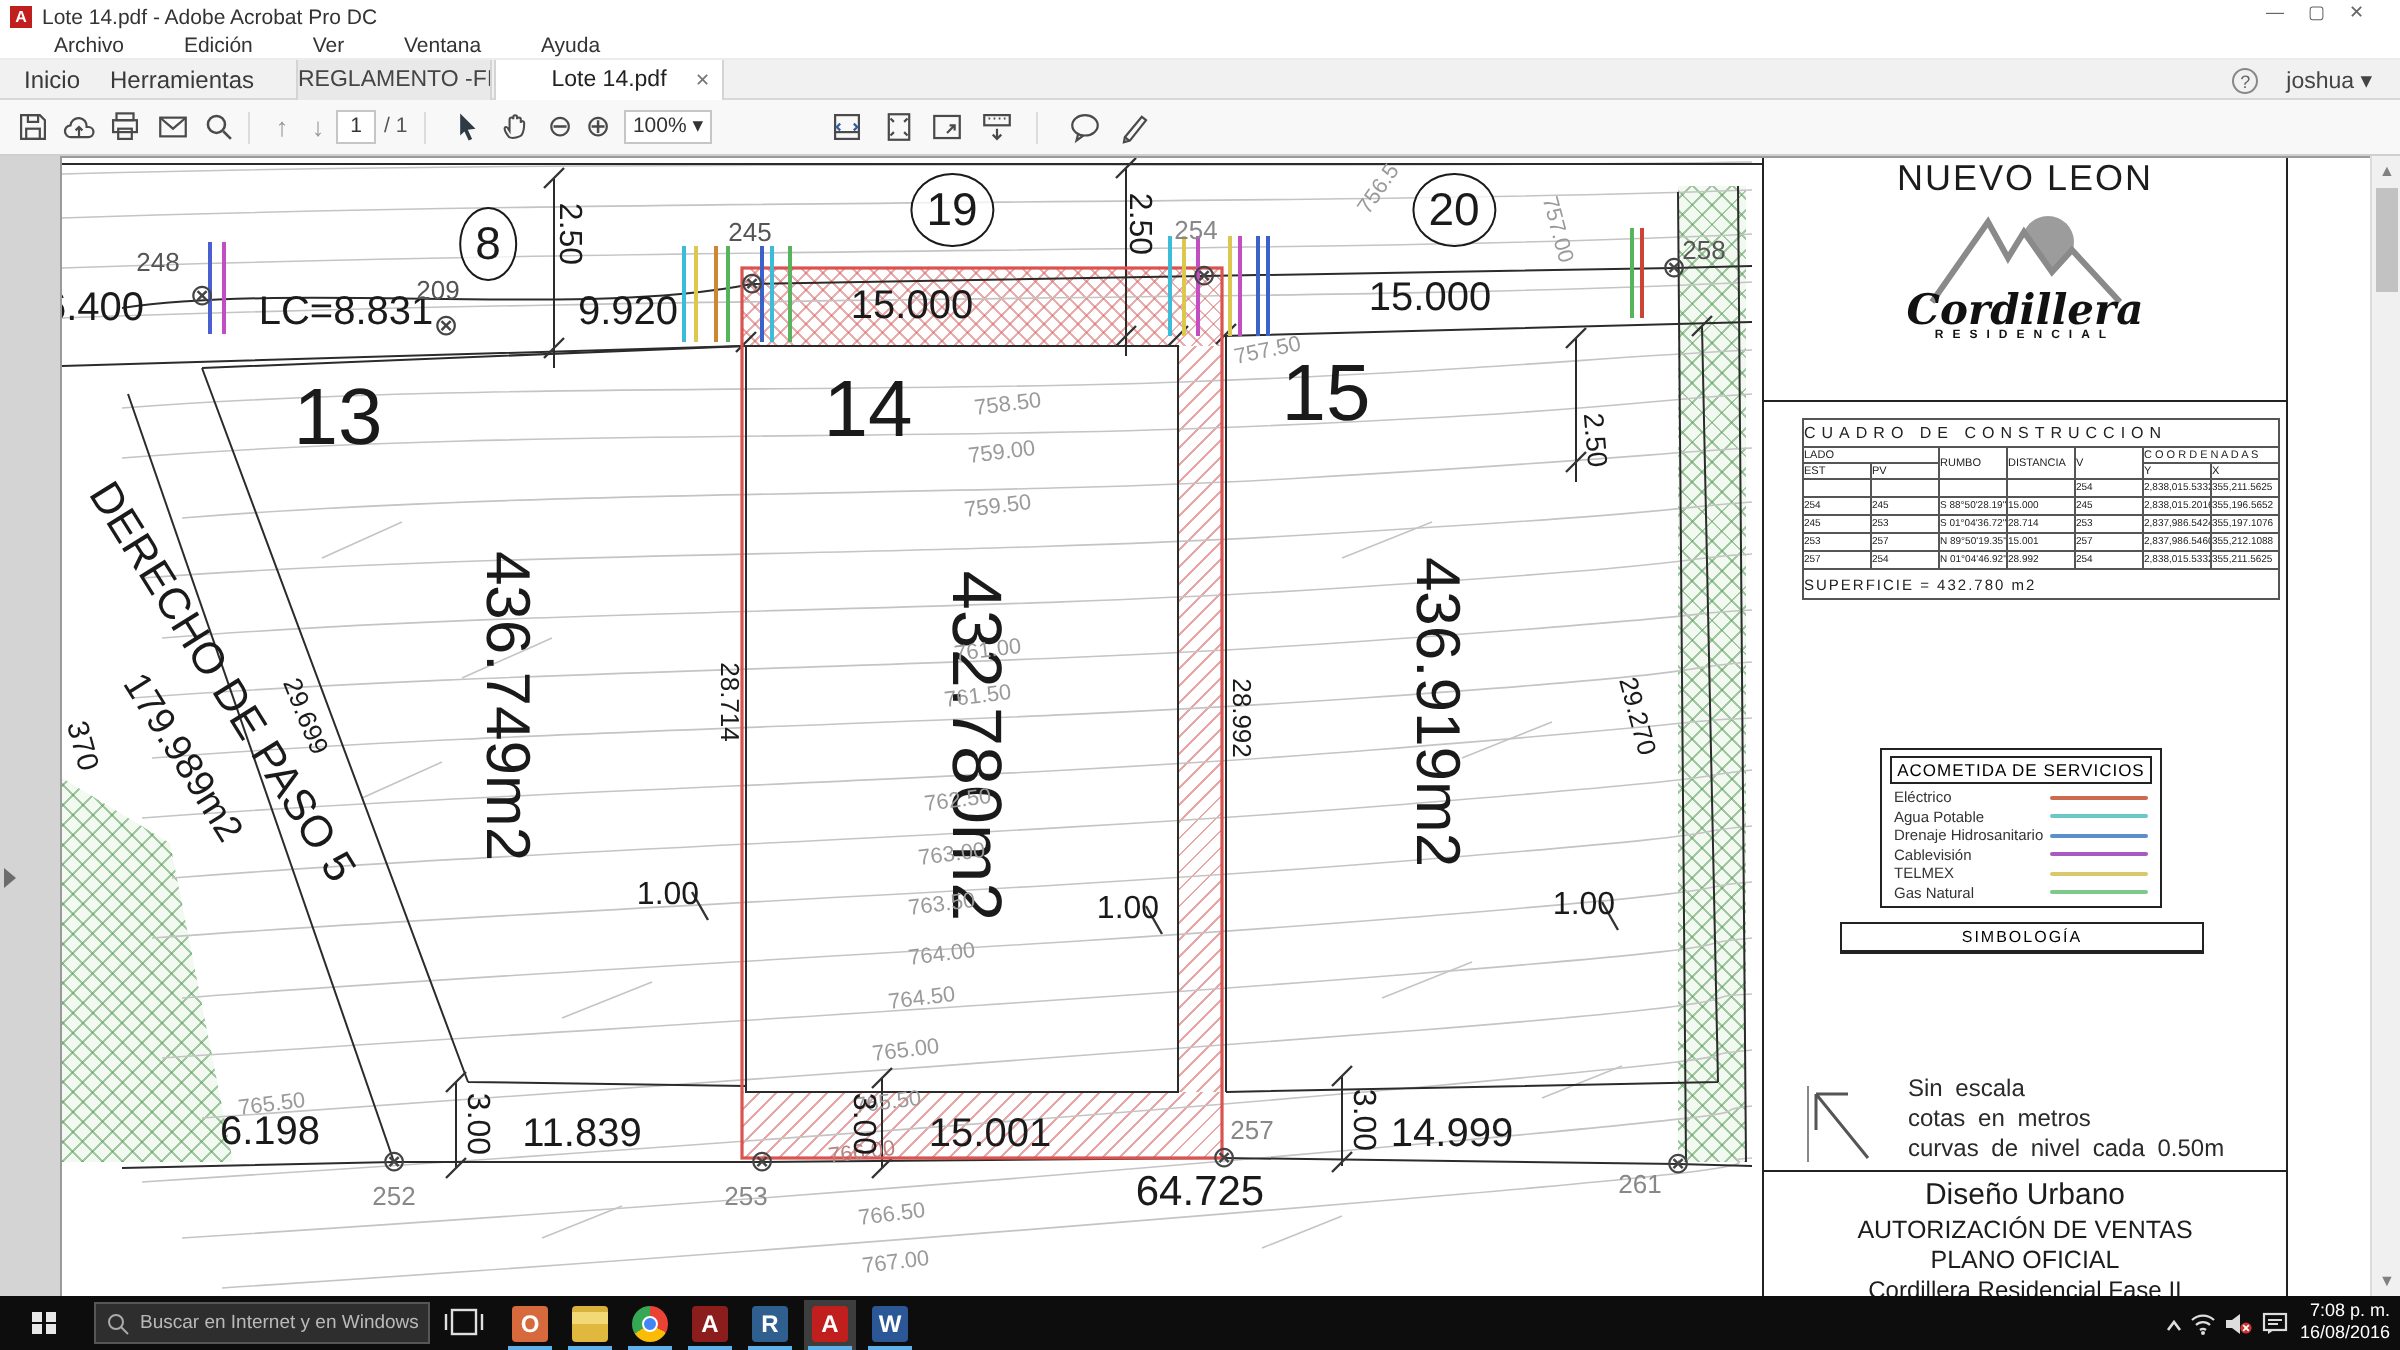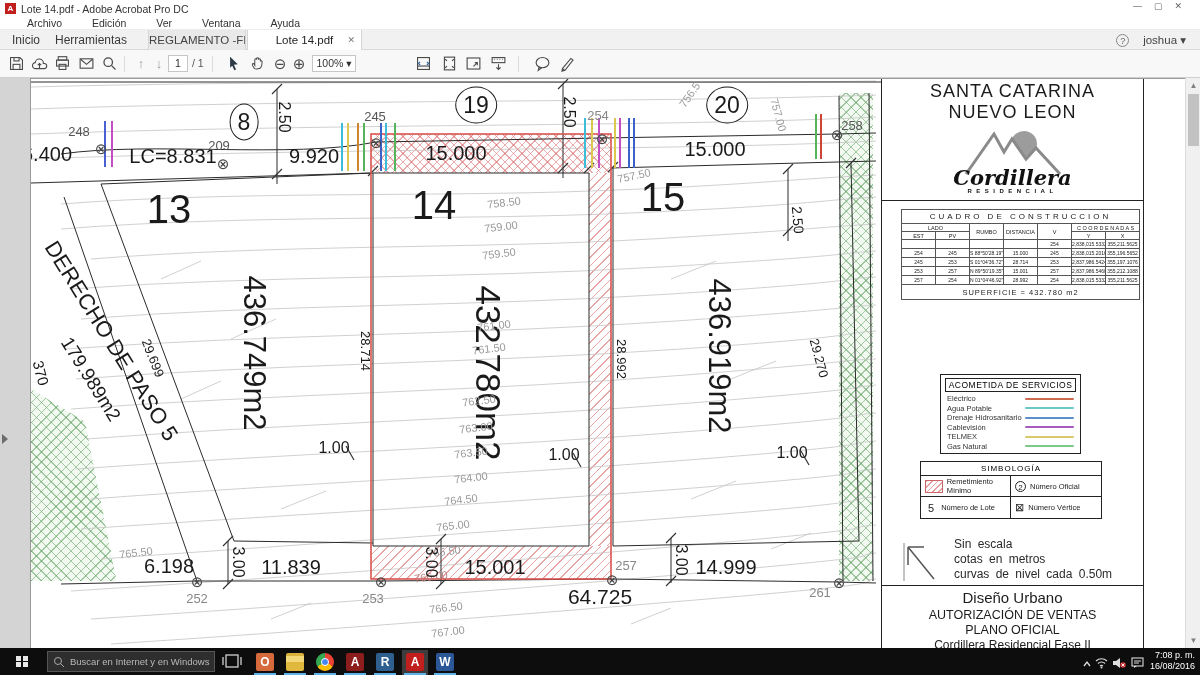--- a/index.html
+++ b/index.html
@@ -40,21 +40,21 @@
   .svline { position:absolute; width:2px; }
   
   #tblock { position:absolute; left:850px; top:0; width:263px; height:570px; border-left:1px solid #222; border-right:1px solid #222; background:#fff; }
   .tb-city { position:absolute; left:0; top:0; width:100%; height:122px; border-bottom:1px solid #222; text-align:center; }
   .cityln { font-size:18px; letter-spacing:1px; color:#1c1c1c; }
   .logo { position:relative; margin-top:2px; height:72px; }
   .logoname { position:absolute; left:0; right:0; top:40px; font-family:"DejaVu Serif",serif; font-style:italic; font-weight:bold; font-size:21px; color:#111; }
   .logosub { position:absolute; left:0; right:0; top:63px; font-size:6px; font-weight:bold; letter-spacing:4.5px; color:#111; }
   #cuadro { position:absolute; left:19px; top:130px; width:239px; }
   #cuadro table { width:100%; border-collapse:collapse; table-layout:fixed; }
-  #cuadro th,#cuadro td { border:1px solid #555; font-weight:normal; color:#222; text-align:center; overflow:hidden; white-space:nowrap; }
+  #cuadro th,#cuadro td { border:1px solid #555; font-weight:normal; color:#222; text-align:left; overflow:hidden; white-space:nowrap; }
   #cuadro .ct { font-size:8px; letter-spacing:3px; height:14px; }
   #cuadro .h1 { font-size:5.5px; height:8px; }
   #cuadro td { font-size:5px; height:9px; }
   #cuadro .sup { font-size:7.5px; height:15px; letter-spacing:1px; }
   #servicios { position:absolute; left:58px; top:295px; width:141px; height:80px; border:1px solid #222; }
   #servicios .st { margin:3px 4px 2px; border:1px solid #222; text-align:center; font-size:8.5px; padding:1px 0; letter-spacing:.5px; }
   .svc-row { display:flex; align-items:center; font-size:7.5px; color:#333; padding:0 6px; height:9.5px;justify-content:center; }
   .svc-row .lbl { flex:0 0 78px; }
   .svc-row .ln { flex:1; height:2px; border-radius:1px; }
   #simbologia { position:absolute; left:38px; top:382px; width:182px; border:1px solid #222; }
@@ -325,21 +325,21 @@
       <div class="plbl" style="left: 440px; top: 374px; font-size: 11px; color: rgb(154, 154, 154); transform: translate(-50%, -50%) rotate(-7deg);">763.50</div>
       <div class="plbl" style="left: 440px; top: 399px; font-size: 11px; color: rgb(154, 154, 154); transform: translate(-50%, -50%) rotate(-7deg);">764.00</div>
       <div class="plbl" style="left: 430px; top: 421px; font-size: 11px; color: rgb(154, 154, 154); transform: translate(-50%, -50%) rotate(-7deg);">764.50</div>
       <div class="plbl" style="left: 422px; top: 447px; font-size: 11px; color: rgb(154, 154, 154); transform: translate(-50%, -50%) rotate(-7deg);">765.00</div>
       <div class="plbl" style="left: 413px; top: 473px; font-size: 11px; color: rgb(154, 154, 154); transform: translate(-50%, -50%) rotate(-7deg);">765.50</div>
       <div class="plbl" style="left: 400px; top: 498px; font-size: 11px; color: rgb(187, 128, 128); transform: translate(-50%, -50%) rotate(-7deg);">766.00</div>
       <div class="plbl" style="left: 415px; top: 529px; font-size: 11px; color: rgb(154, 154, 154); transform: translate(-50%, -50%) rotate(-7deg);">766.50</div>
       <div class="plbl" style="left: 417px; top: 553px; font-size: 11px; color: rgb(154, 154, 154); transform: translate(-50%, -50%) rotate(-7deg);">767.00</div>
       <div class="plbl" style="left: 105px; top: 474px; font-size: 11px; color: rgb(154, 154, 154); transform: translate(-50%, -50%) rotate(-7deg);">765.50</div>
       <div class="plbl" style="left: 10px; top: 294px; font-size: 15px; transform: translate(-50%, -50%) rotate(75deg);">370</div>
-      <div class="plbl" style="left: 138px; top: 487px; font-size: 20px; transform: translate(-50%, -50%) rotate(0deg);">6.198</div>
+      <div class="plbl" style="left: 104px; top: 487px; font-size: 20px; transform: translate(-50%, -50%) rotate(0deg);">6.198</div>
       <div class="plbl" style="left: 166px; top: 519px; font-size: 13px; color: rgb(136, 136, 136); transform: translate(-50%, -50%) rotate(0deg);">252</div>
       <div class="plbl" style="left: 207px; top: 483px; font-size: 16px; transform: translate(-50%, -50%) rotate(90deg);">3.00</div>
       <div class="plbl" style="left: 260px; top: 488px; font-size: 20px; transform: translate(-50%, -50%) rotate(0deg);">11.839</div>
       <div class="plbl" style="left: 342px; top: 519px; font-size: 13px; color: rgb(136, 136, 136); transform: translate(-50%, -50%) rotate(0deg);">253</div>
       <div class="plbl" style="left: 400px; top: 483px; font-size: 16px; transform: translate(-50%, -50%) rotate(90deg);">3.00</div>
       <div class="plbl" style="left: 464px; top: 488px; font-size: 20px; transform: translate(-50%, -50%) rotate(0deg);">15.001</div>
       <div class="plbl" style="left: 595px; top: 486px; font-size: 13px; color: rgb(136, 136, 136); transform: translate(-50%, -50%) rotate(0deg);">257</div>
       <div class="plbl" style="left: 650px; top: 481px; font-size: 16px; transform: translate(-50%, -50%) rotate(90deg);">3.00</div>
       <div class="plbl" style="left: 695px; top: 488px; font-size: 20px; transform: translate(-50%, -50%) rotate(0deg);">14.999</div>
       <div class="plbl" style="left: 789px; top: 513px; font-size: 13px; color: rgb(136, 136, 136); transform: translate(-50%, -50%) rotate(0deg);">261</div>
@@ -352,21 +352,20 @@
       <div class="vmark" style="left: 571px; top: 59px;">⊗</div>
       <div class="vmark" style="left: 806px; top: 55px;">⊗</div>
       <div class="vmark" style="left: 166px; top: 502px;">⊗</div>
       <div class="vmark" style="left: 350px; top: 502px;">⊗</div>
       <div class="vmark" style="left: 581px; top: 500px;">⊗</div>
       <div class="vmark" style="left: 808px; top: 503px;">⊗</div>
     </div>
 
   <div id="tblock">
     <div class="tb-city">
-      <div class="cityln" style="margin-top:2px">SANTA CATARINA</div>
       <div class="cityln">NUEVO LEON</div>
       <div class="logo">
         <svg width="110" height="52" viewBox="0 0 110 52" style="margin-top:1px">
           <circle cx="66" cy="18" r="13" fill="#9c9c9c"></circle>
           <path d="M8,48 L36,8 L46,26 L54,13 L68,33 L78,22 L102,48" stroke="#8a8a8a" stroke-width="3" fill="#fff"></path>
         </svg>
         <div class="logoname">Cordillera</div>
         <div class="logosub">RESIDENCIAL</div>
       </div>
     </div>
@@ -471,38 +470,20 @@
           </div>
           <div class="svc-row">
             <span class="lbl">Gas Natural</span>
             <span class="ln" style="background: rgb(124, 201, 138);"></span>
           </div>
         </div>
     </div>
 
     <div id="simbologia">
       <div class="st">SIMBOLOGÍA</div>
-      <div class="simgrid">
-        <div class="simcell">
-            <span class="sw-hatch"></span>
-            <span>Remetimiento Mínimo</span>
-          </div>
-        <div class="simcell">
-            <span class="sw-circ">2</span>
-            <span>Número Oficial</span>
-          </div>
-        <div class="simcell">
-            <span class="sw-five">5</span>
-            <span>Número de Lote</span>
-          </div>
-        <div class="simcell">
-            <span class="sw-box">⊠</span>
-            <span>Número Vértice</span>
-          </div>
-      </div>
     </div>
 
     <div id="notas">
       <svg id="narrow" width="44" height="48" viewBox="0 0 44 48">
         <path d="M38,44 L12,12 M12,12 L12,30 M12,12 L28,12" stroke="#555" stroke-width="1.5" fill="none"></path>
         <path d="M8,8 L8,46" stroke="#888" stroke-width="1" fill="none"></path>
       </svg>
       <div class="txt">
         <div>Sin escala</div>
         <div>cotas en metros</div>

